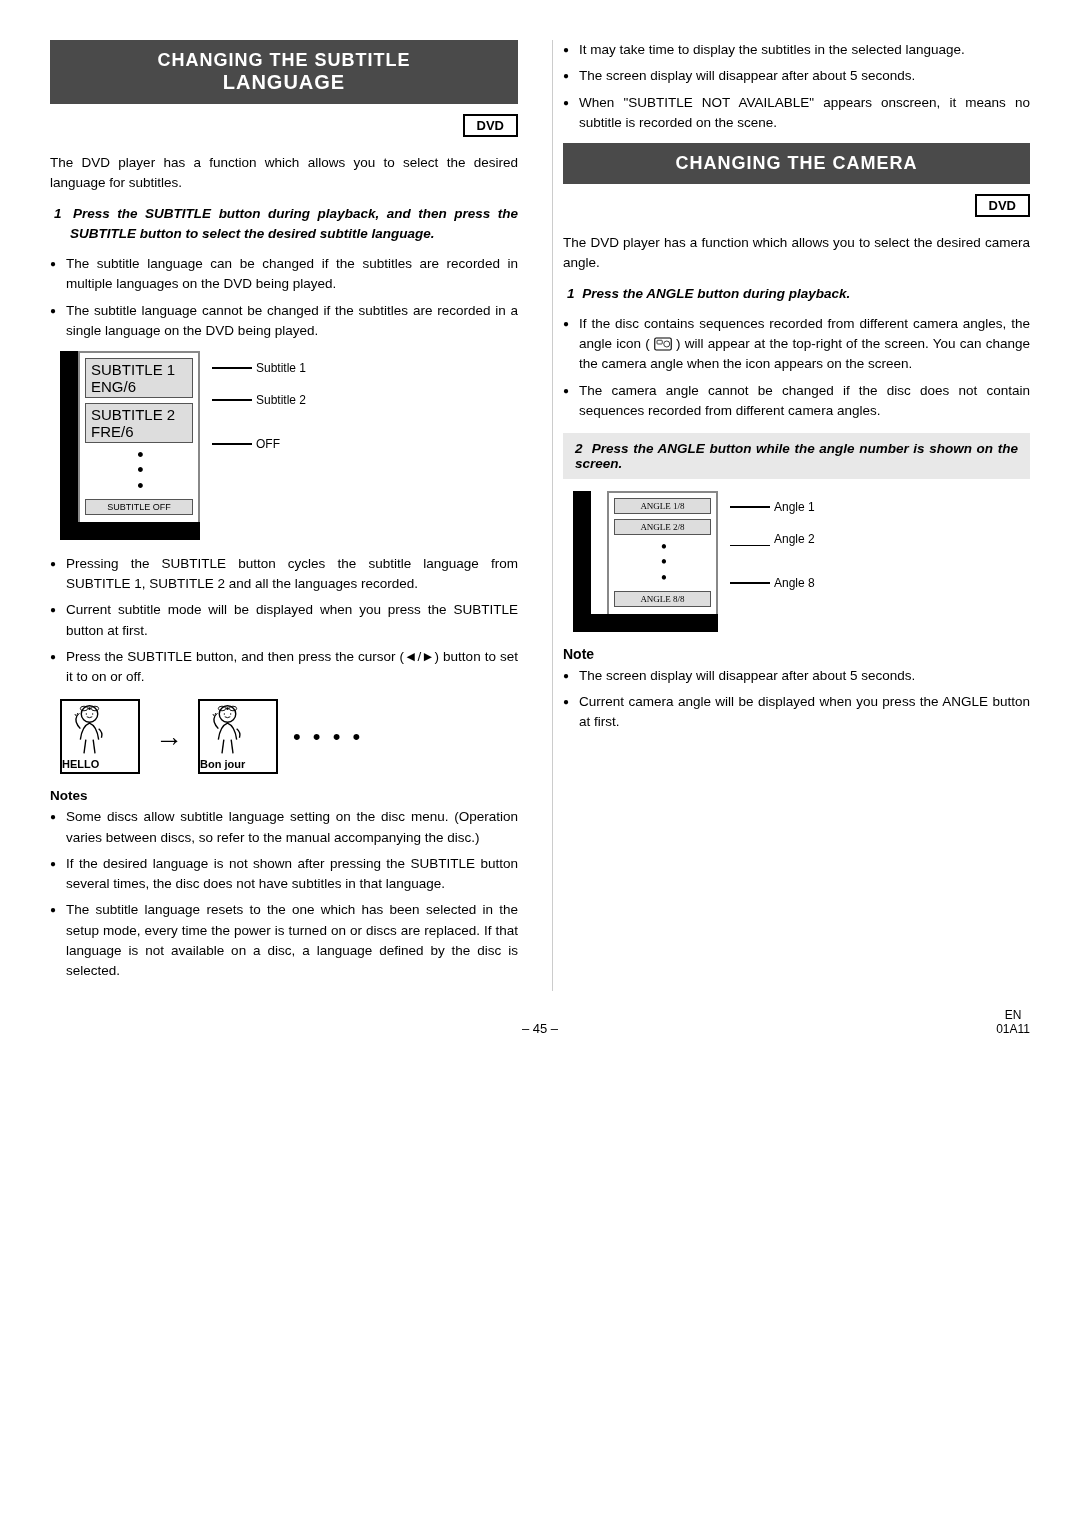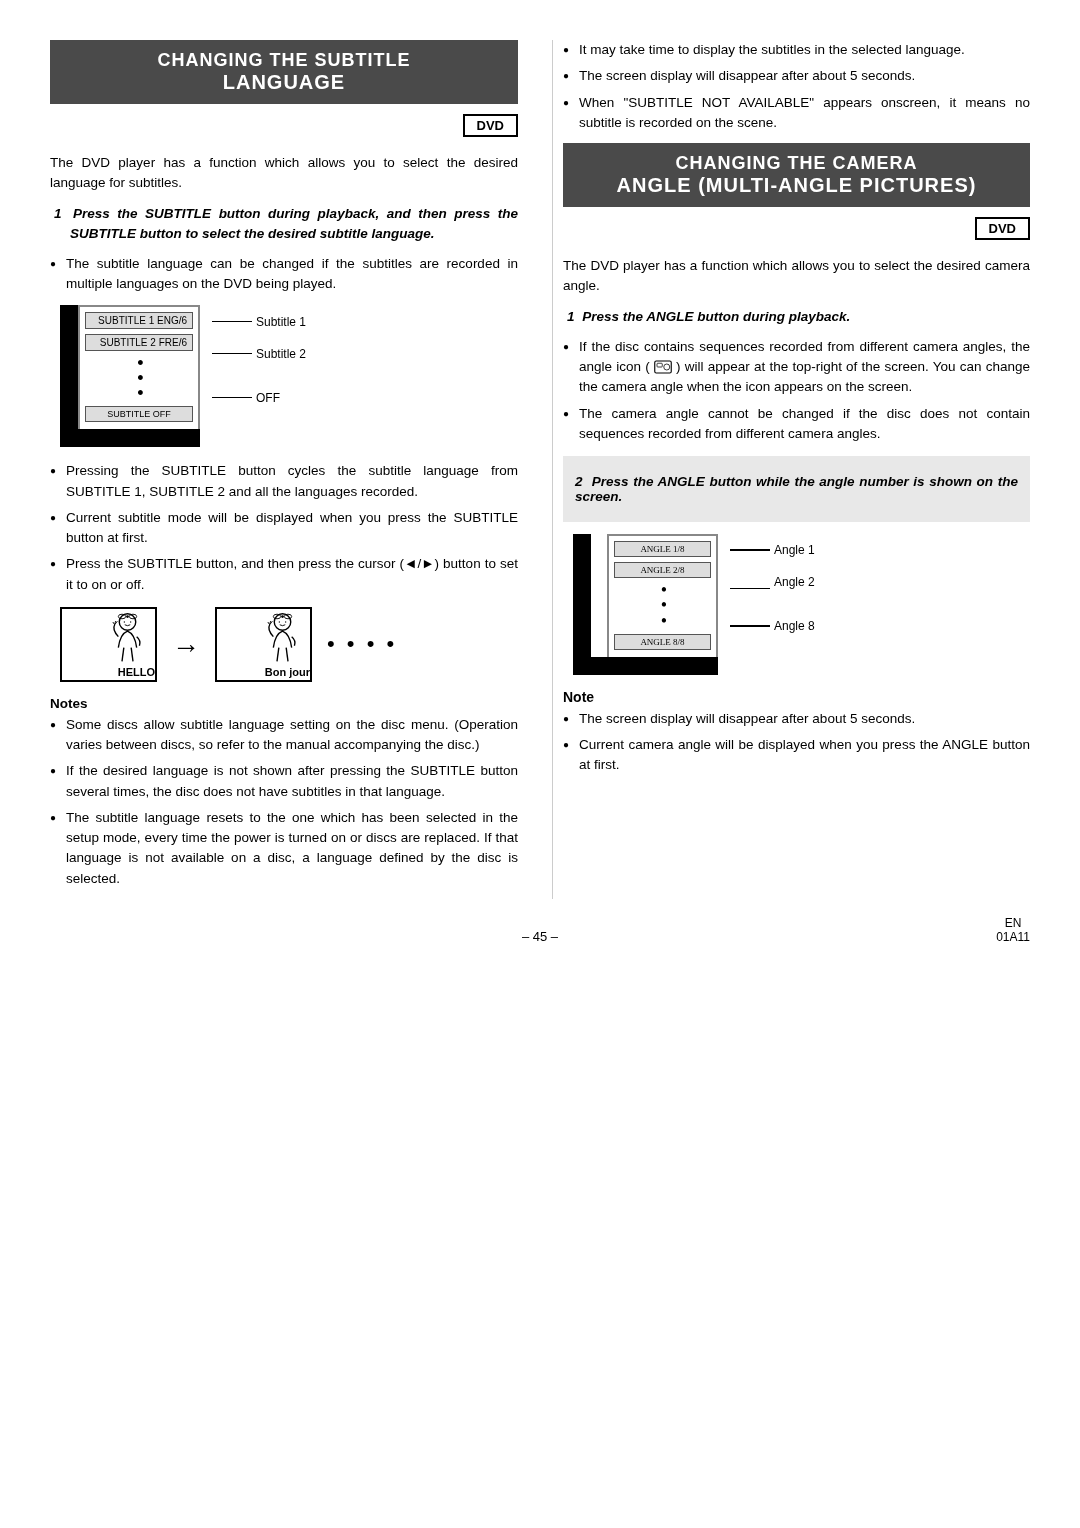--- a/index.html
+++ b/index.html
@@ -111,25 +111,25 @@
     
     .lang-demo {
       display: flex;
       align-items: center;
       margin: 12px 0 14px 10px;
       gap: 10px;
     }
 
     .person-box {
       border: 2px solid #000;
-      width: 97px;
+      width: 80px;
       height: 75px;
       display: flex;
       flex-direction: column;
-      align-items: flex-end;
+      align-items: flex-start;
       justify-content: center;
       font-size: 10px;
     }
     .person-svg {
       width: 55px;
       height: 55px;
     }
     .person-label {
       font-size: 11px;
       font-weight: bold;
@@ -165,21 +165,21 @@
     
     .angle-diagram {
       display: flex;
       align-items: flex-start;
       margin: 10px 0 14px 10px;
     }
 
     
     .step2-box {
       background: #e8e8e8;
-      padding: 18px 12px;
+      padding: 8px 12px;
       margin: 12px 0;
       font-size: 13.5px;
       font-weight: bold;
       font-style: italic;
       text-align: justify;
     }
 
     
     .page-footer {
       position: relative;
@@ -227,23 +227,23 @@
       padding-bottom: 18px;
       border: 2px solid #888;
       min-height: 130px;
       font-family: Liberation Serif, serif;
     }
 
     .subtitle-menu-item {
       border: 1px solid #555;
       margin: 5px;
       padding: 2px 5px;
-      font-size: 10px;
+      font-size: 15px;
       background: #ddd;
-      text-align: right;
+      text-align: left;
     }
     .subtitle-menu-dots {
       text-align: center;
       font-size: 18px;
       line-height: 0.85;
       margin: 4px 0;
       letter-spacing: -3px;
     }
     .subtitle-menu-off {
       border: 1px solid #555;
@@ -309,20 +309,21 @@
 
     <p class="body-text">The DVD player has a function which allows you to select the desired language for subtitles.</p>
 
     <div class="step-item">
       <span class="step-num">1</span>
       <span>Press the SUBTITLE button during playback, and then press the SUBTITLE button to select the desired subtitle language.</span>
     </div>
 
     <ul class="bullet-list">
       <li>The subtitle language can be changed if the subtitles are recorded in multiple languages on the DVD being played.</li>
+      <li>The subtitle language cannot be changed if the subtitles are recorded in a single language on the DVD being played.</li>
     </ul>
 
     <div class="subtitle-diagram">
 
       <div class="left-panel-diagram">
         <div class="black-bar-left"></div>
         <div class="black-bar-bottom"></div>
         <div class="panel-inner">
           <div class="subtitle-menu-item">SUBTITLE 1 ENG/6</div>
           <div class="subtitle-menu-item">SUBTITLE 2 FRE/6</div>
@@ -430,21 +431,20 @@
   <div class="right-col">
 
     <ul class="bullet-list">
       <li>It may take time to display the subtitles in the selected language.</li>
       <li>The screen display will disappear after about 5 seconds.</li>
       <li>When "SUBTITLE NOT AVAILABLE" appears onscreen, it means no subtitle is recorded on the scene.</li>
     </ul>
 
     <div class="section-header">
       <div>CHANGING THE CAMERA</div>
-      <div class="line2">ANGLE (Multi-Angle Pictures)</div>
     </div>
 
     <div class="dvd-row">
       <div class="dvd-badge">DVD</div>
     </div>
 
     <p class="body-text">The DVD player has a function which allows you to select the desired camera angle.</p>
 
     <div class="step-item">
       <span class="step-num">1</span>

